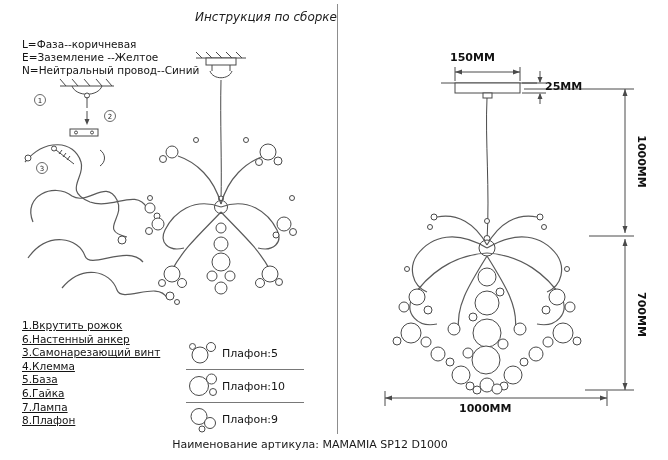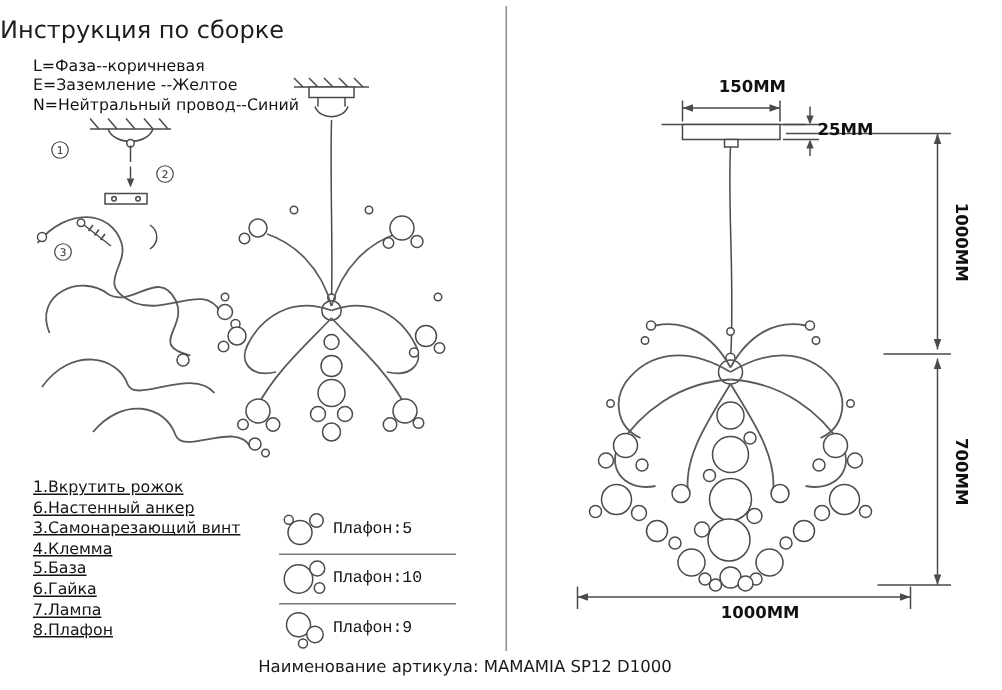--- a/index.html
+++ b/index.html
@@ -1,33 +1,33 @@
 <!DOCTYPE html>
 <html><head>
 <meta charset="utf-8">
 <style>
   html,body{margin:0;padding:0;background:#ffffff;}
   .sheet{
     position:relative;width:668px;height:460px;background:#fff;overflow:hidden;
     font-family:"DejaVu Sans","Liberation Sans",sans-serif;color:#141414;
   }
   .divider{position:absolute;left:337px;top:4px;width:1px;height:430px;background:#8d8d8d;}
-  .title{position:absolute;top:10px;font-size:16px;color:#1d1d1d;text-align:left;}
+  .title{position:absolute;top:10px;font-size:12px;color:#1d1d1d;text-align:right;font-style:italic;}
   #lt{left:0;width:337px;}
   #rt{left:337px;width:331px;}
   .wiring{position:absolute;left:22px;top:38px;font-size:10.5px;line-height:13px;}
   .steps{position:absolute;left:22px;top:319px;font-size:10.5px;line-height:13.6px;text-decoration:underline;}
-  .legend{position:absolute;left:186px;top:337px;width:118px;font-family:Liberation Mono, monospace;}
+  .legend{position:absolute;left:186px;top:337px;width:118px;}
   .legend-row{display:flex;align-items:center;height:32px;}
   .legend-row.sep{border-bottom:1px solid #787878;}
   .legend-icon{flex:0 0 36px;height:32px;}
   .legend-label{font-size:11px;}
   .footer{position:absolute;left:16px;top:438px;width:588px;text-align:center;font-size:11px;color:#1a1a1a;}
   .dim{position:absolute;font-size:11px;font-weight:bold;white-space:nowrap;color:#111;}
-  .dim.c{text-align:right;}
+  .dim.c{text-align:left;}
   .vdim{transform:rotate(90deg);text-align:center;}
   .abs-art{position:absolute;}
   svg .ln{stroke:#4a4a4a;fill:none;stroke-width:1;}
   svg .ln2{stroke:#5a5a5a;fill:none;stroke-width:1.2;}
   svg .b{stroke:#4a4a4a;fill:#ffffff;stroke-width:1;}
   svg .ar{fill:#4a4a4a;stroke:none;}
   svg .callout{stroke:#444;fill:#fff;stroke-width:0.8;}
   svg text{font-family:"DejaVu Sans",sans-serif;font-size:7px;fill:#222;text-anchor:middle;}
 </style>
 </head>

